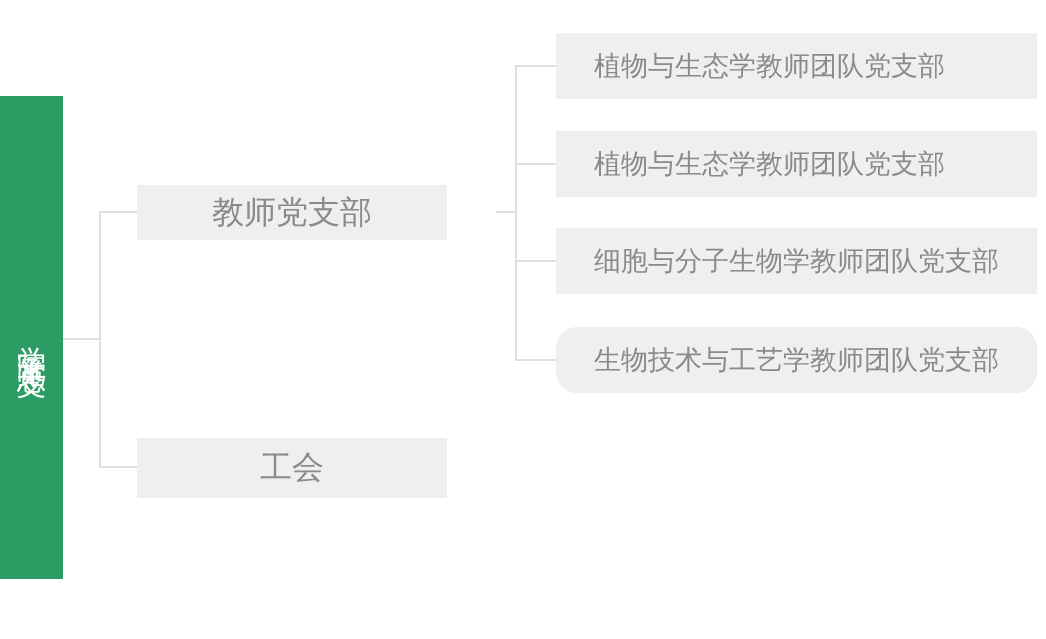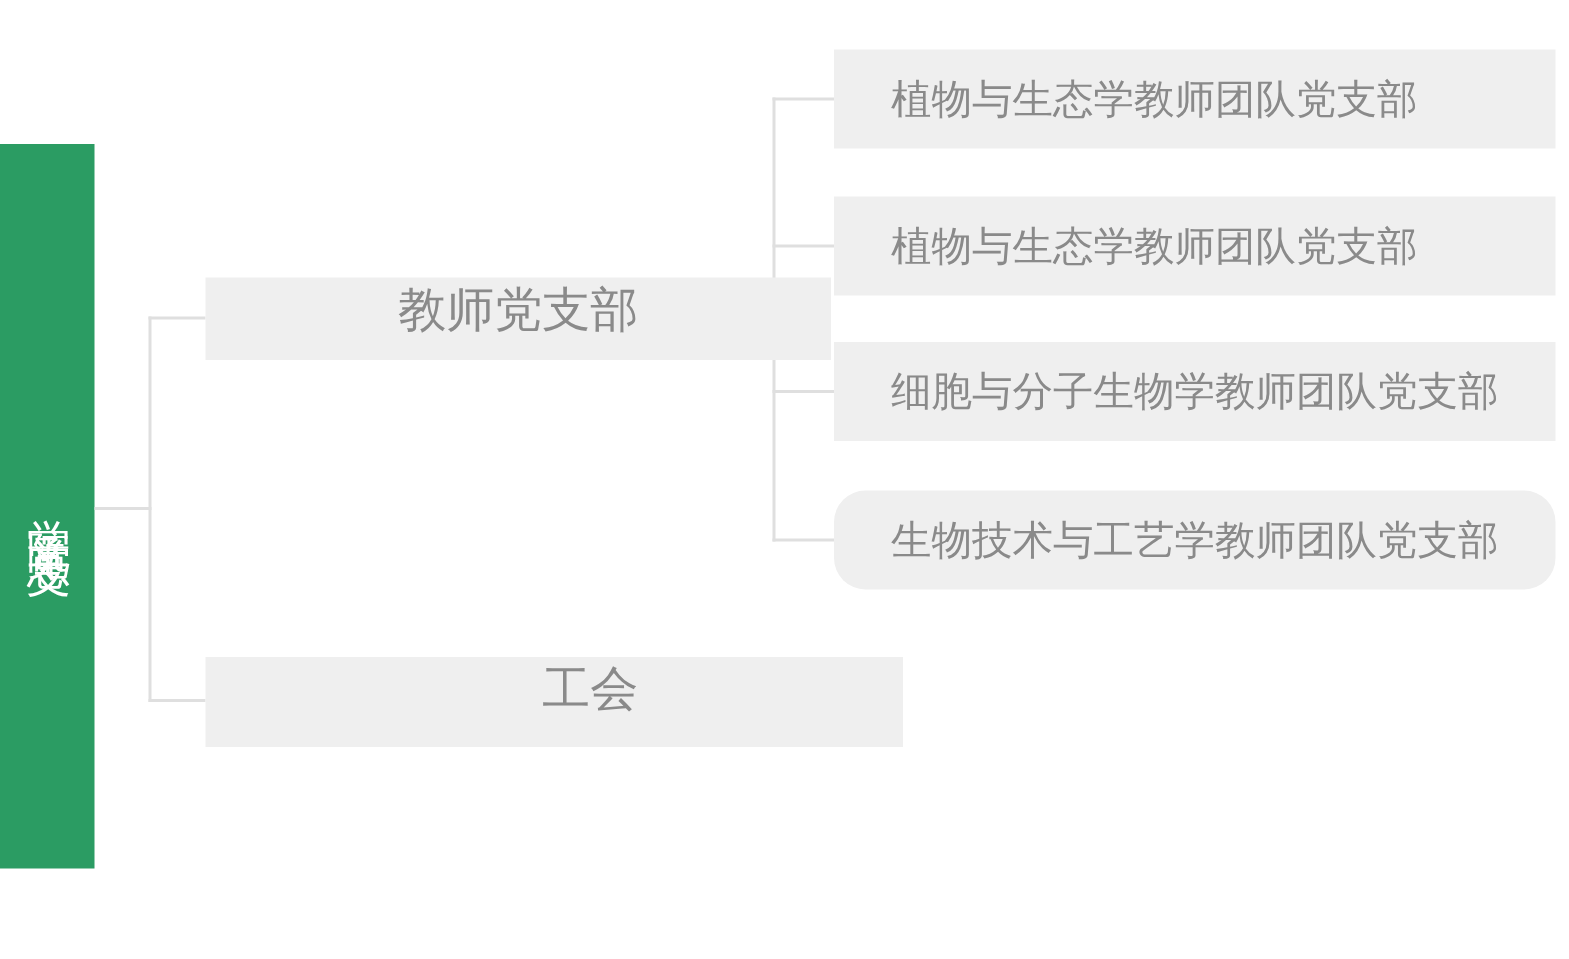--- a/index.html
+++ b/index.html
@@ -33,30 +33,30 @@
     color: #ffffff;
     font-size: 29px;
     letter-spacing: 6px;
     line-height: 1;
     white-space: nowrap;
   }
   
   .branch-node {
     position: absolute;
     left: 137px;
-    width: 417px;
+    width: 310px;
     background: #efefef;
     color: #8a8a8a;
     font-size: 32px;
     display: flex;
-    align-items: flex-start;
+    align-items: center;
     justify-content: center;
   }
   .branch-teachers { top: 185px; height: 55px; }
-  .branch-union    { top: 438px; height: 60px; padding-left: 48px; }
+  .branch-union    { top: 438px; height: 60px; }
   
   .leaf-node {
     position: absolute;
     left: 556px;
     width: 481px;
     height: 66px;
     background: #efefef;
     color: #8a8a8a;
     font-size: 27px;
     display: flex;

